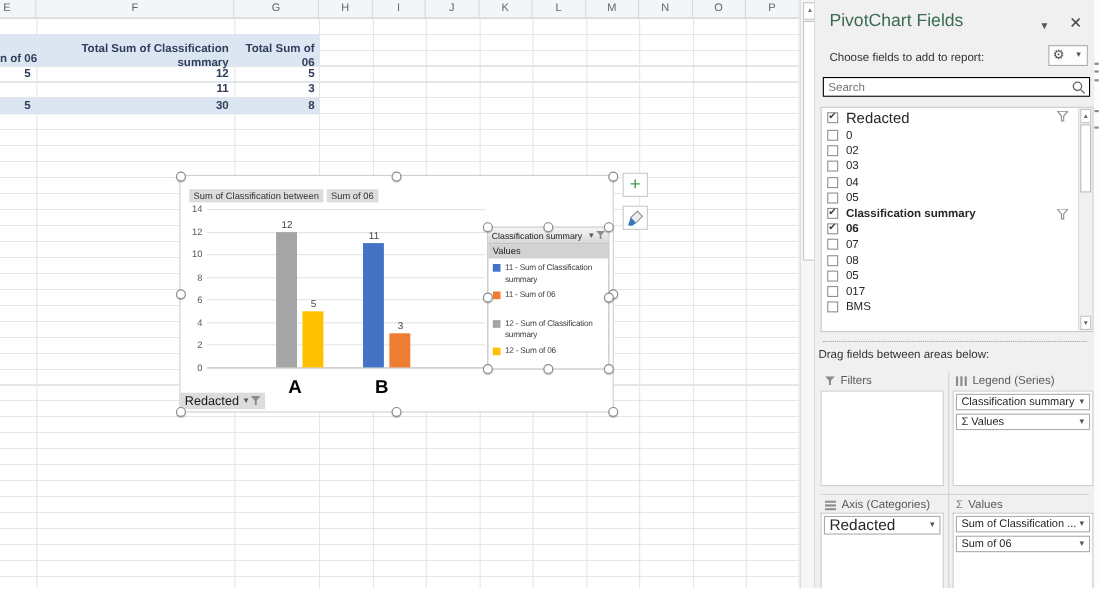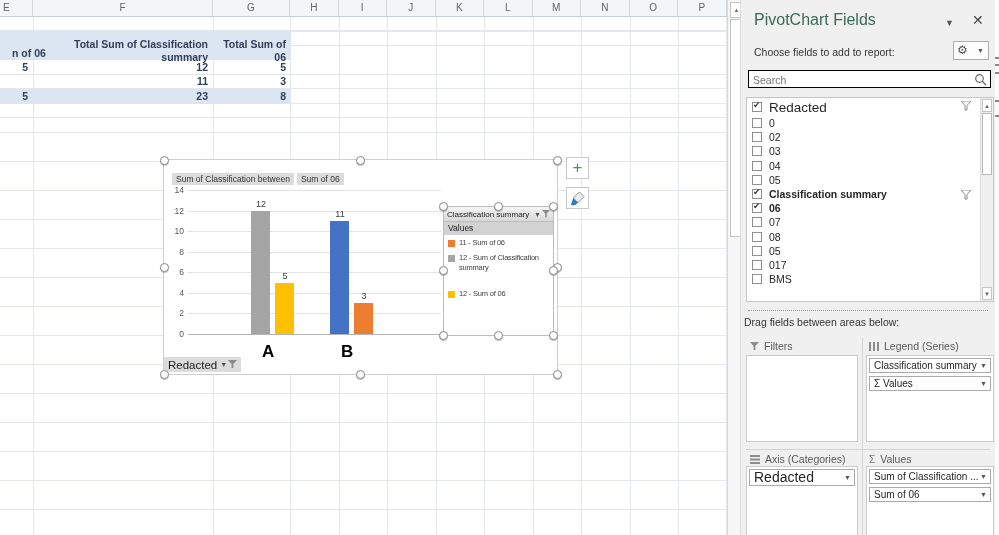--- a/index.html
+++ b/index.html
@@ -11,21 +11,21 @@
   #sheet{position:absolute;left:0;top:0;width:727px;height:535px;background:#fff;overflow:hidden;}
   #colhead{position:absolute;left:0;top:0;width:727px;height:16px;background:#f4f5f7;border-bottom:1px solid #c9ced3;}
   .colcell{position:absolute;top:0;height:16px;line-height:16px;text-align:center;
            font-size:10px;color:#5d6470;border-right:1px solid #d4d8dc;box-sizing:border-box;}
   #hgrid{position:absolute;left:0;top:17px;width:727px;height:518px;
          background:repeating-linear-gradient(to bottom,#fff 0 13.5px,#e3e6ea 13.5px 14.5px);}
   .vline{position:absolute;top:17px;height:518px;width:1px;background:#e3e6ea;}
   
   .pvband{position:absolute;left:0;width:290px;background:#dce6f2;}
   .pvcell{position:absolute;height:13px;line-height:13px;font-size:10.5px;font-weight:bold;color:#30405c;}
-  .r{text-align:right;} .l{text-align:left;margin-left:12px;}
+  .r{text-align:right;} .l{text-align:left;}
   .pvnum{position:absolute;height:13px;line-height:13px;font-size:10.5px;font-weight:bold;color:#30405c;text-align:right;}
   
   #vscroll{position:absolute;left:727px;top:0;width:15px;height:535px;background:#f6f6f6;border-left:1px solid #d9d9d9;box-sizing:border-box;}
   #vscroll .arrowbox{position:absolute;left:2px;top:2px;width:11px;height:14px;background:#fff;border:1px solid #c4c4c4;
                      font-size:6px;color:#707070;text-align:center;line-height:14px;}
   #vscroll .thumb{position:absolute;left:2px;top:19px;width:11px;height:216px;background:#fff;border:1px solid #c4c4c4;}
   
   #chart{position:absolute;left:163px;top:159px;width:395px;height:216px;background:#fff;border:1px solid #cfcfcf;box-sizing:border-box;}
   .chip{display:inline-block;background:#dcdcdc;color:#333;font-size:8.5px;line-height:12px;padding:0 4px;margin-right:3px;}
   .gridline{position:absolute;height:1px;background:#e3e3e3;}
@@ -139,21 +139,21 @@
       <div class="pvband abs" style="top:89px;height:14.5px;"></div>
       <div class="pvcell r abs" style="left:35px;top:38px;width:173px;">Total Sum of Classification summary</div>
       <div class="pvcell r abs" style="left:215px;top:38px;width:71px;text-align:right;">Total Sum of 06</div>
       <div class="pvcell l abs" style="left:0;top:47px;width:60px;">n of 06</div>
       <div class="pvnum abs" style="left:0;top:61px;width:28px;">5</div>
       <div class="pvnum abs" style="left:35px;top:61px;width:173px;">12</div>
       <div class="pvnum abs" style="left:215px;top:61px;width:71px;">5</div>
       <div class="pvnum abs" style="left:35px;top:75px;width:173px;">11</div>
       <div class="pvnum abs" style="left:215px;top:75px;width:71px;">3</div>
       <div class="pvnum abs" style="left:0;top:90px;width:28px;">5</div>
-      <div class="pvnum abs" style="left:35px;top:90px;width:173px;">23</div>
+      <div class="pvnum abs" style="left:35px;top:90px;width:173px;">30</div>
       <div class="pvnum abs" style="left:215px;top:90px;width:71px;">8</div>
     </div>
   </div>
 
   <div id="chart">
     <div style="position:absolute;left:8px;top:8px;" id="chart-chips"><span class="chip">Sum of Classification between</span><span class="chip">Sum of 06</span></div>
     <div id="plot">
         <div class="gridline zero" style="left:24px;top:174px;width:253px;"></div>
         <div class="ytick" style="left:0;top:169px;">0</div>
         <div class="gridline" style="left:24px;top:153.42857142857142px;width:253px;"></div>
@@ -192,20 +192,24 @@
       <div id="cl-head">
         <span class="t">Classification summary</span>
         <span class="ddv">▼</span>
         <svg width="8" height="8" viewBox="0 0 10 10">
             <path d="M0 0 H10 L6 4.5 V9 H4 V4.5 Z" fill="#8c8c8c"></path>
           </svg>
       </div>
       <div id="cl-values">Values</div>
       <div id="cl-entries">
           <div class="lentry">
+            <div class="lswatch" style="background:#4472c4;"></div>
+            <div class="ltext">11 - Sum of Classification summary</div>
+          </div>
+          <div class="lentry">
             <div class="lswatch" style="background:#ed7d31;"></div>
             <div class="ltext">11 - Sum of 06</div>
           </div>
           <div class="lentry">
             <div class="lswatch" style="background:#a5a5a5;"></div>
             <div class="ltext">12 - Sum of Classification summary</div>
           </div>
           <div class="lentry">
             <div class="lswatch" style="background:#ffc000;"></div>
             <div class="ltext">12 - Sum of 06</div>

